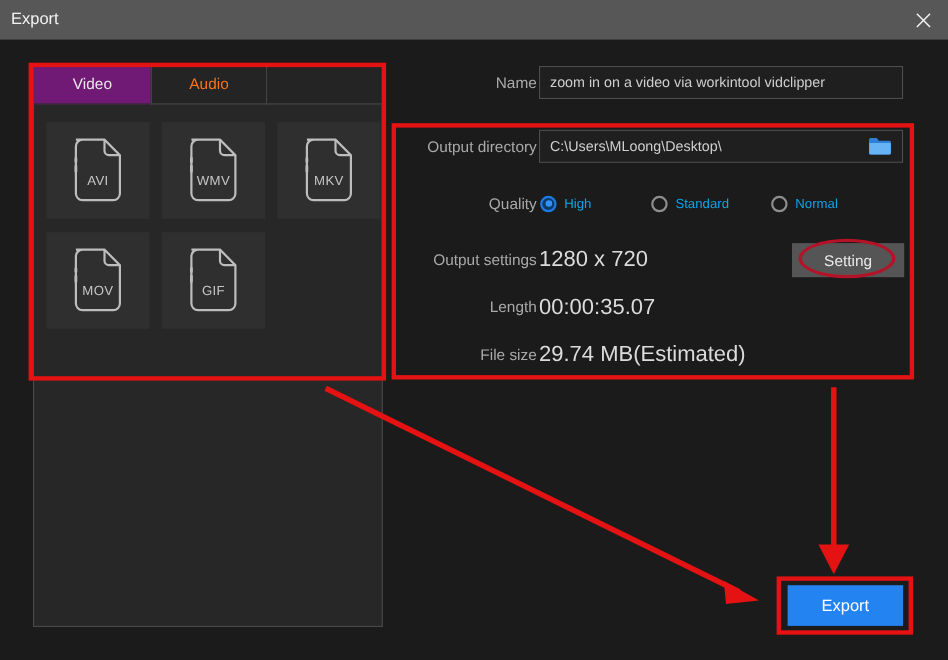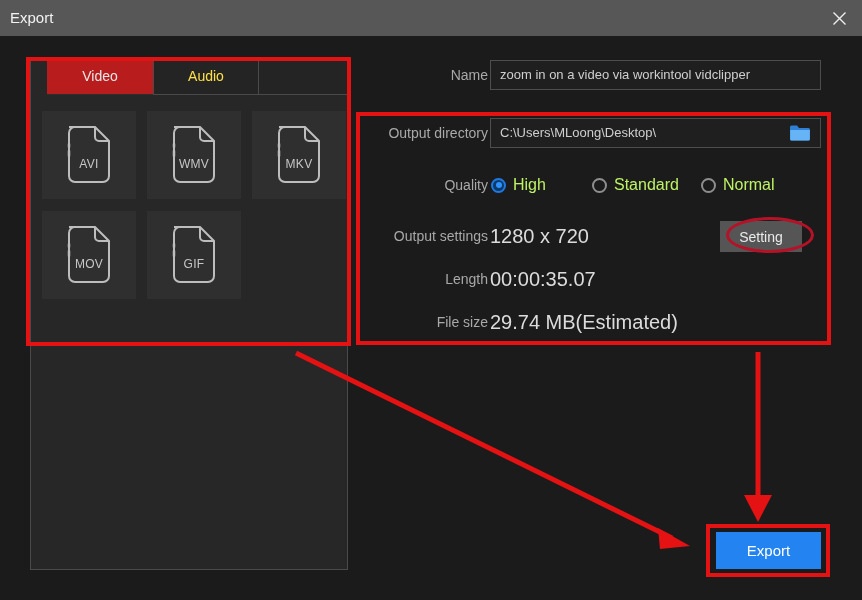--- a/index.html
+++ b/index.html
@@ -54,30 +54,29 @@
     left: 0; top: 0;
     width: 100%; height: 36px;
     display: flex;
     box-sizing: border-box;
   }
   .tab {
     height: 36px;
     line-height: 35px;
     text-align: center;
     font-size: 14px;
-    color: #fde047;
+    color: #f97316;
     box-sizing: border-box;
     cursor: pointer;
   }
   .tab.active {
     width: 106px;
-    background: #b91c1c;
+    background: #701a75;
     border-bottom: 1px solid #2e2e2e;
     color: #e8e8e8;
-    margin-left: 16px;
   }
   .tab.inactive {
     width: 106px;
     background: #242424;
     border: 1px solid #4a4a4a;
     border-top: none;
     border-bottom: 1px solid #4a4a4a;
   }
   .tab.blank {
     flex: 1;
@@ -195,31 +194,31 @@
     background: #0e3a66;
   }
   .radio.on .dot::after {
     content: "";
     position: absolute;
     left: 2.5px; top: 2.5px;
     width: 6px; height: 6px;
     border-radius: 50%;
     background: #2f93ff;
   }
-  .radio .rlabel { font-size: 16px; color: #bef264; }
+  .radio .rlabel { font-size: 12px; color: #0ea5e9; }
   #radio-high     { left: 133px; }
   #radio-standard { left: 234px; }
   #radio-normal   { left: 343px; justify-content: center; }
 
   #outset-label  { left: 0; width: 130px; }
   #outset-value  { left: 132px; }
   #setting-btn {
     position: absolute;
     left: 362px; top: 0;
-    width: 82px; height: 31px;
+    width: 102px; height: 31px;
     background: #555555;
     color: #eaeaea;
     font-size: 14px;
     display: flex; align-items: center; justify-content: center;
     cursor: pointer;
     border: none;
   }
 
   #length-label    { left: 0; width: 130px; }
   #length-value    { left: 132px; }

